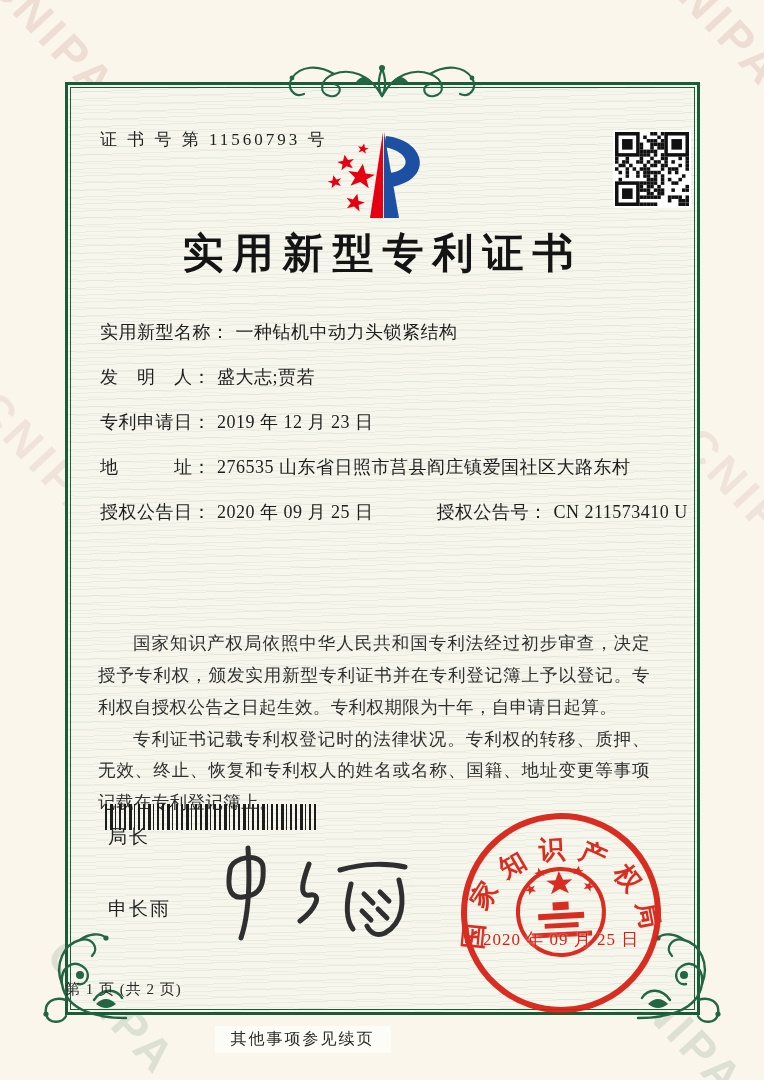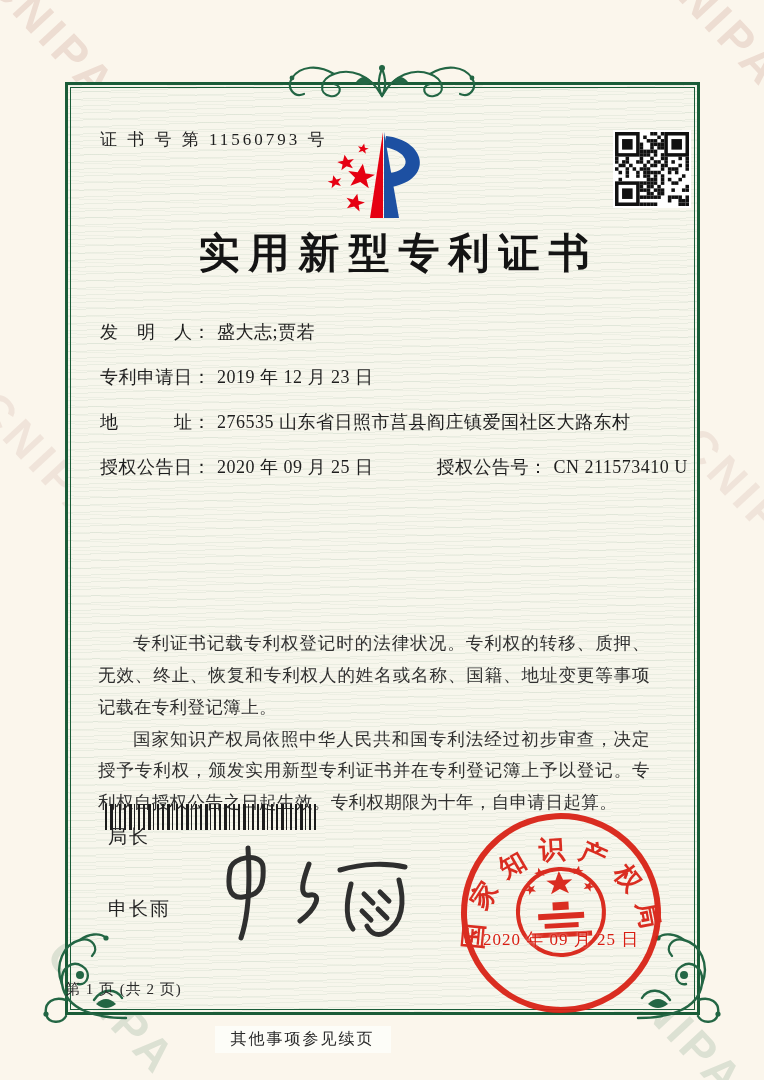--- a/index.html
+++ b/index.html
@@ -39,21 +39,20 @@
   }
   .logo{position:absolute;left:320px;top:122px;z-index:5;}
   .qr{
     position:absolute;left:613px;top:130px;width:78px;height:78px;z-index:5;
     background:#fff;padding:2px;box-sizing:border-box;
   }
   .doc-title{
     position:absolute;left:65px;top:226px;width:635px;z-index:5;
     text-align:center;font-size:41px;font-weight:bold;letter-spacing:9px;
     color:#141414;
-    padding-left:16px;
   }
   
   .fields{position:absolute;left:100px;top:320px;width:540px;z-index:5;}
   .field-row{height:45px;font-size:18px;letter-spacing:.5px;color:#1e1e1e;white-space:nowrap;}
   .field-row .val{margin-left:6px;}
   .pair2{margin-left:58px;}
   
   .body-text{
     position:absolute;left:98px;top:628px;width:552px;z-index:5;
     font-size:17.5px;line-height:1.82;color:#303030;text-align:justify;
@@ -326,37 +325,40 @@
     <rect x="11" y="20" width="1" height="1" fill="#111"></rect>
     <rect x="18" y="20" width="1" height="1" fill="#111"></rect>
     <rect x="19" y="20" width="1" height="1" fill="#111"></rect>
     <rect x="20" y="20" width="1" height="1" fill="#111"></rect>
   </svg>
 
 <div class="doc-title">实用新型专利证书</div>
 
 <div class="fields">
   <div class="field-row">
+    <span>实用新型名称：</span><span class="val">一种钻机中动力头锁紧结构</span>
+  </div>
+  <div class="field-row">
     <span>发　明　人：</span><span class="val">盛大志;贾若</span>
   </div>
   <div class="field-row">
     <span>专利申请日：</span><span class="val">2019 年 12 月 23 日</span>
   </div>
   <div class="field-row">
     <span>地　　　址：</span><span class="val">276535 山东省日照市莒县阎庄镇爱国社区大路东村</span>
   </div>
   <div class="field-row">
     <span>授权公告日：</span><span class="val">2020 年 09 月 25 日</span>
     <span class="pair2">授权公告号：</span><span class="val">CN 211573410 U</span>
   </div>
 </div>
 
 <div class="body-text">
+  <p>国家知识产权局依照中华人民共和国专利法经过初步审查，决定授予专利权，颁发实用新型专利证书并在专利登记簿上予以登记。专利权自授权公告之日起生效。专利权期限为十年，自申请日起算。</p>
   <p>专利证书记载专利权登记时的法律状况。专利权的转移、质押、无效、终止、恢复和专利权人的姓名或名称、国籍、地址变更等事项记载在专利登记簿上。</p>
-  <p>国家知识产权局依照中华人民共和国专利法经过初步审查，决定授予专利权，颁发实用新型专利证书并在专利登记簿上予以登记。专利权自授权公告之日起生效。专利权期限为十年，自申请日起算。</p>
 </div>
 
 <div class="barcode"></div>
 
 <div class="officer-title">局长</div>
 <div class="officer-name">申长雨</div>
 
 <svg class="signature" width="210" height="110" viewBox="0 0 210 110">
   <g fill="none" stroke="#1f1f1f" stroke-width="5" stroke-linecap="round" stroke-linejoin="round" opacity="0.92">
     <path d="M18,30 C20,16 50,12 51,27 C52,43 50,55 31,57 C15,59 16,42 18,30 Z"></path>

